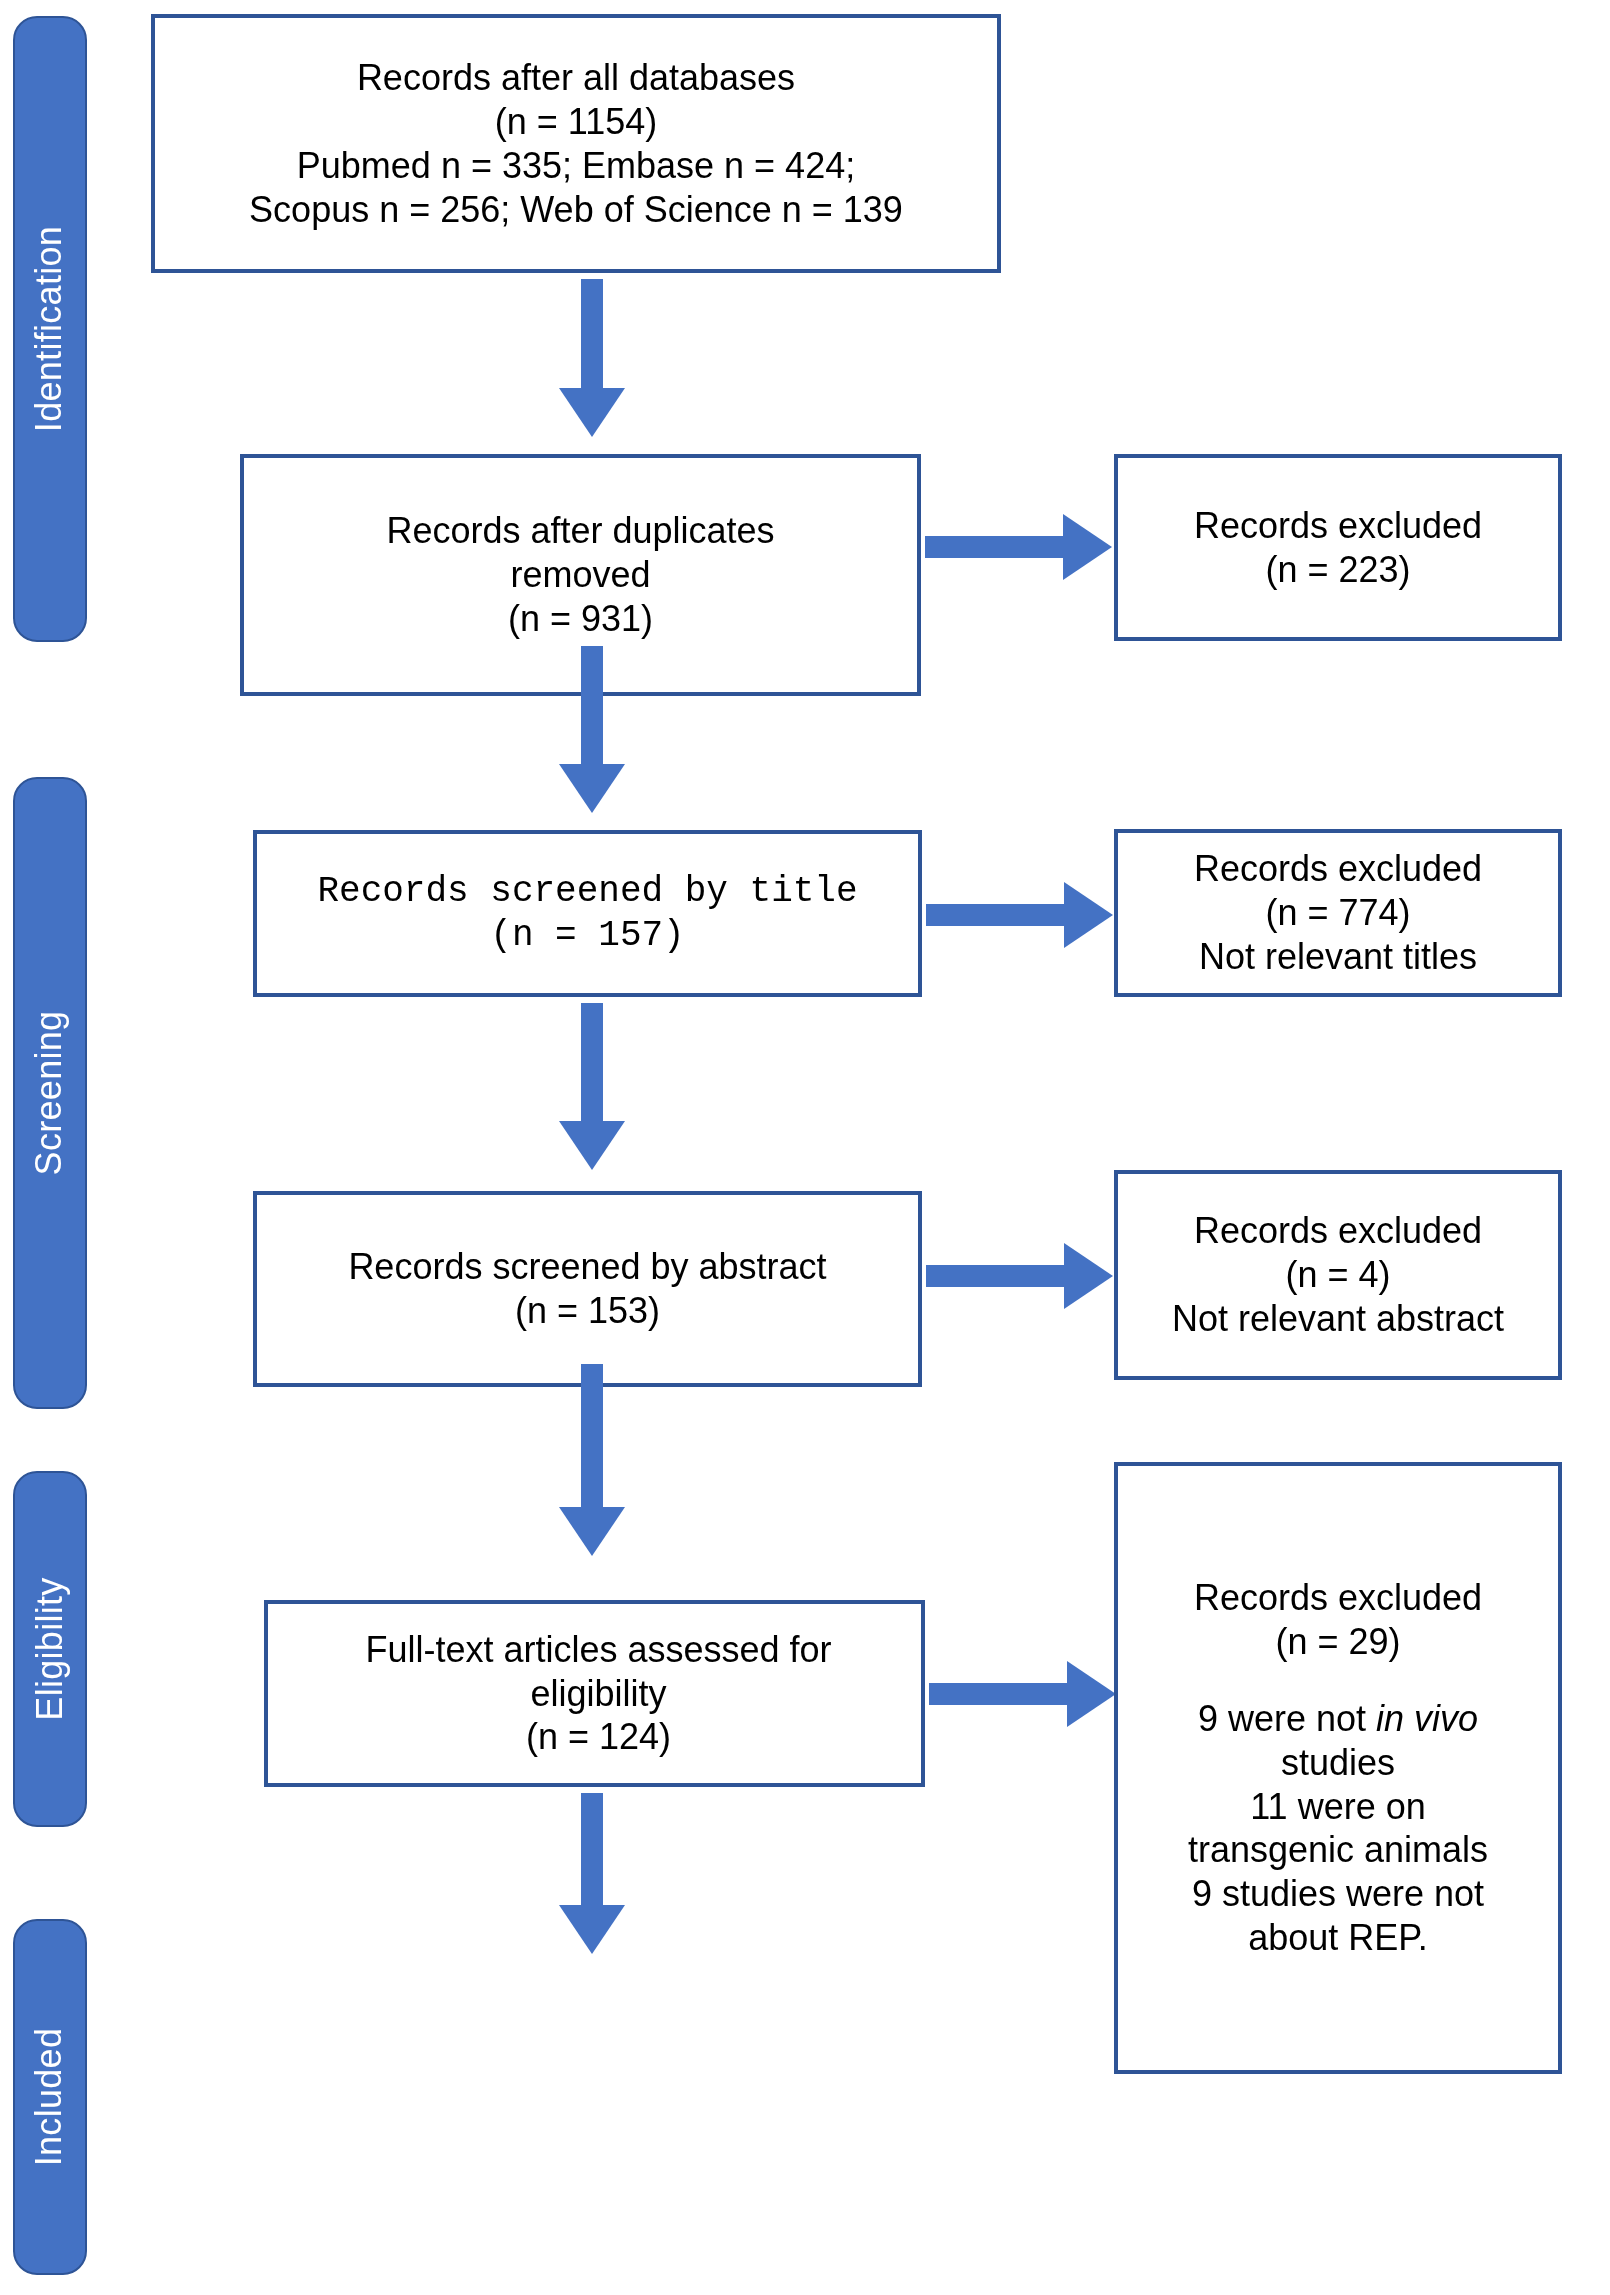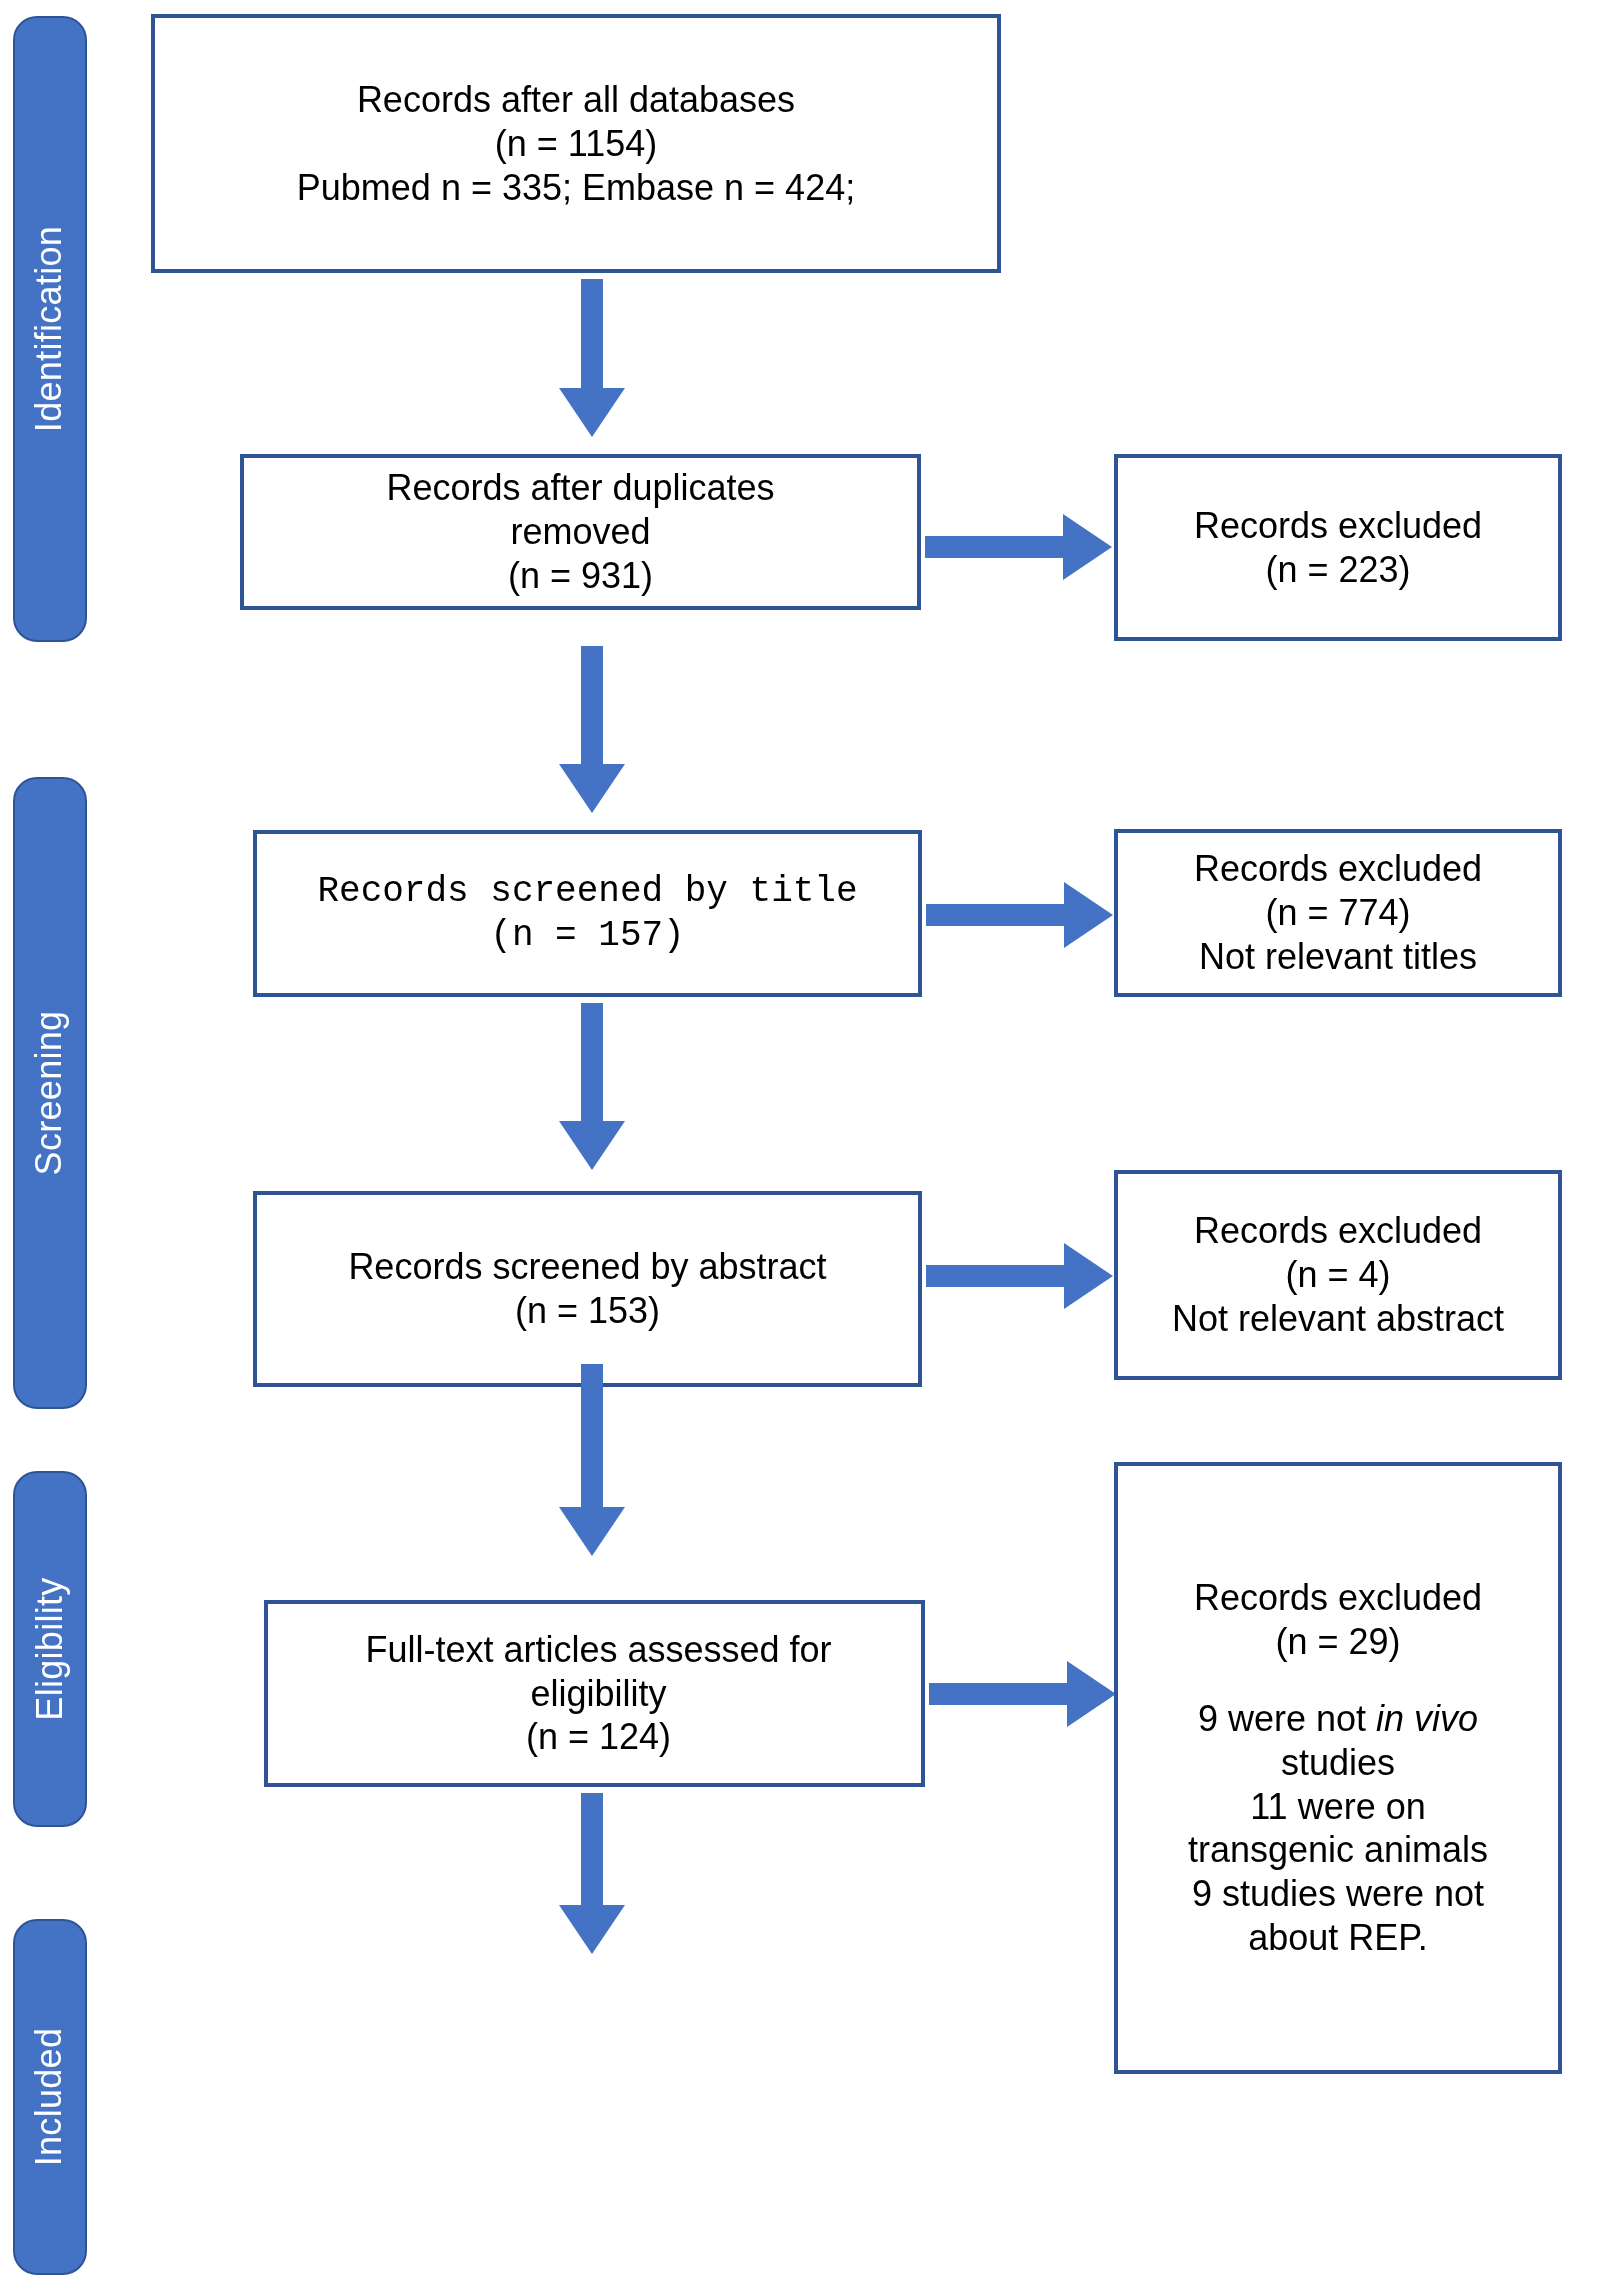--- a/index.html
+++ b/index.html
@@ -128,28 +128,29 @@
   </div>
 
   <div class="stage-bar" style="left:12.6px; top:1919px; width:74px; height:356px;">
     <span class="stage-label">Included</span>
   </div>
 
   <div class="flow-box" style="left:151px; top:14.4px; width:850px; height:259px;">
     <div class="line">Records after all databases</div>
     <div class="line">(n = 1154)</div>
     <div class="line">Pubmed n = 335; Embase n = 424;</div>
+    <div class="line">Scopus n = 256; Web of Science n = 139</div>
   </div>
 
   <div class="arrow-down" style="left:540px; top:279px; width:103px; height:158px;">
     <div class="stem" style="height:115px;"></div>
     <div class="head"></div>
   </div>
 
-  <div class="flow-box" style="left:240px; top:454px; width:681px; height:156px;">
+  <div class="flow-box" style="left:240px; top:454px; width:681px; height:242px;">
     <div class="line">Records after duplicates</div>
     <div class="line">removed</div>
     <div class="line">(n = 931)</div>
   </div>
 
   <div class="arrow-right" style="left:925px; top:514px; width:187px; height:66px;">
     <div class="stem" style="width:141px;"></div>
     <div class="head"></div>
   </div>
 

